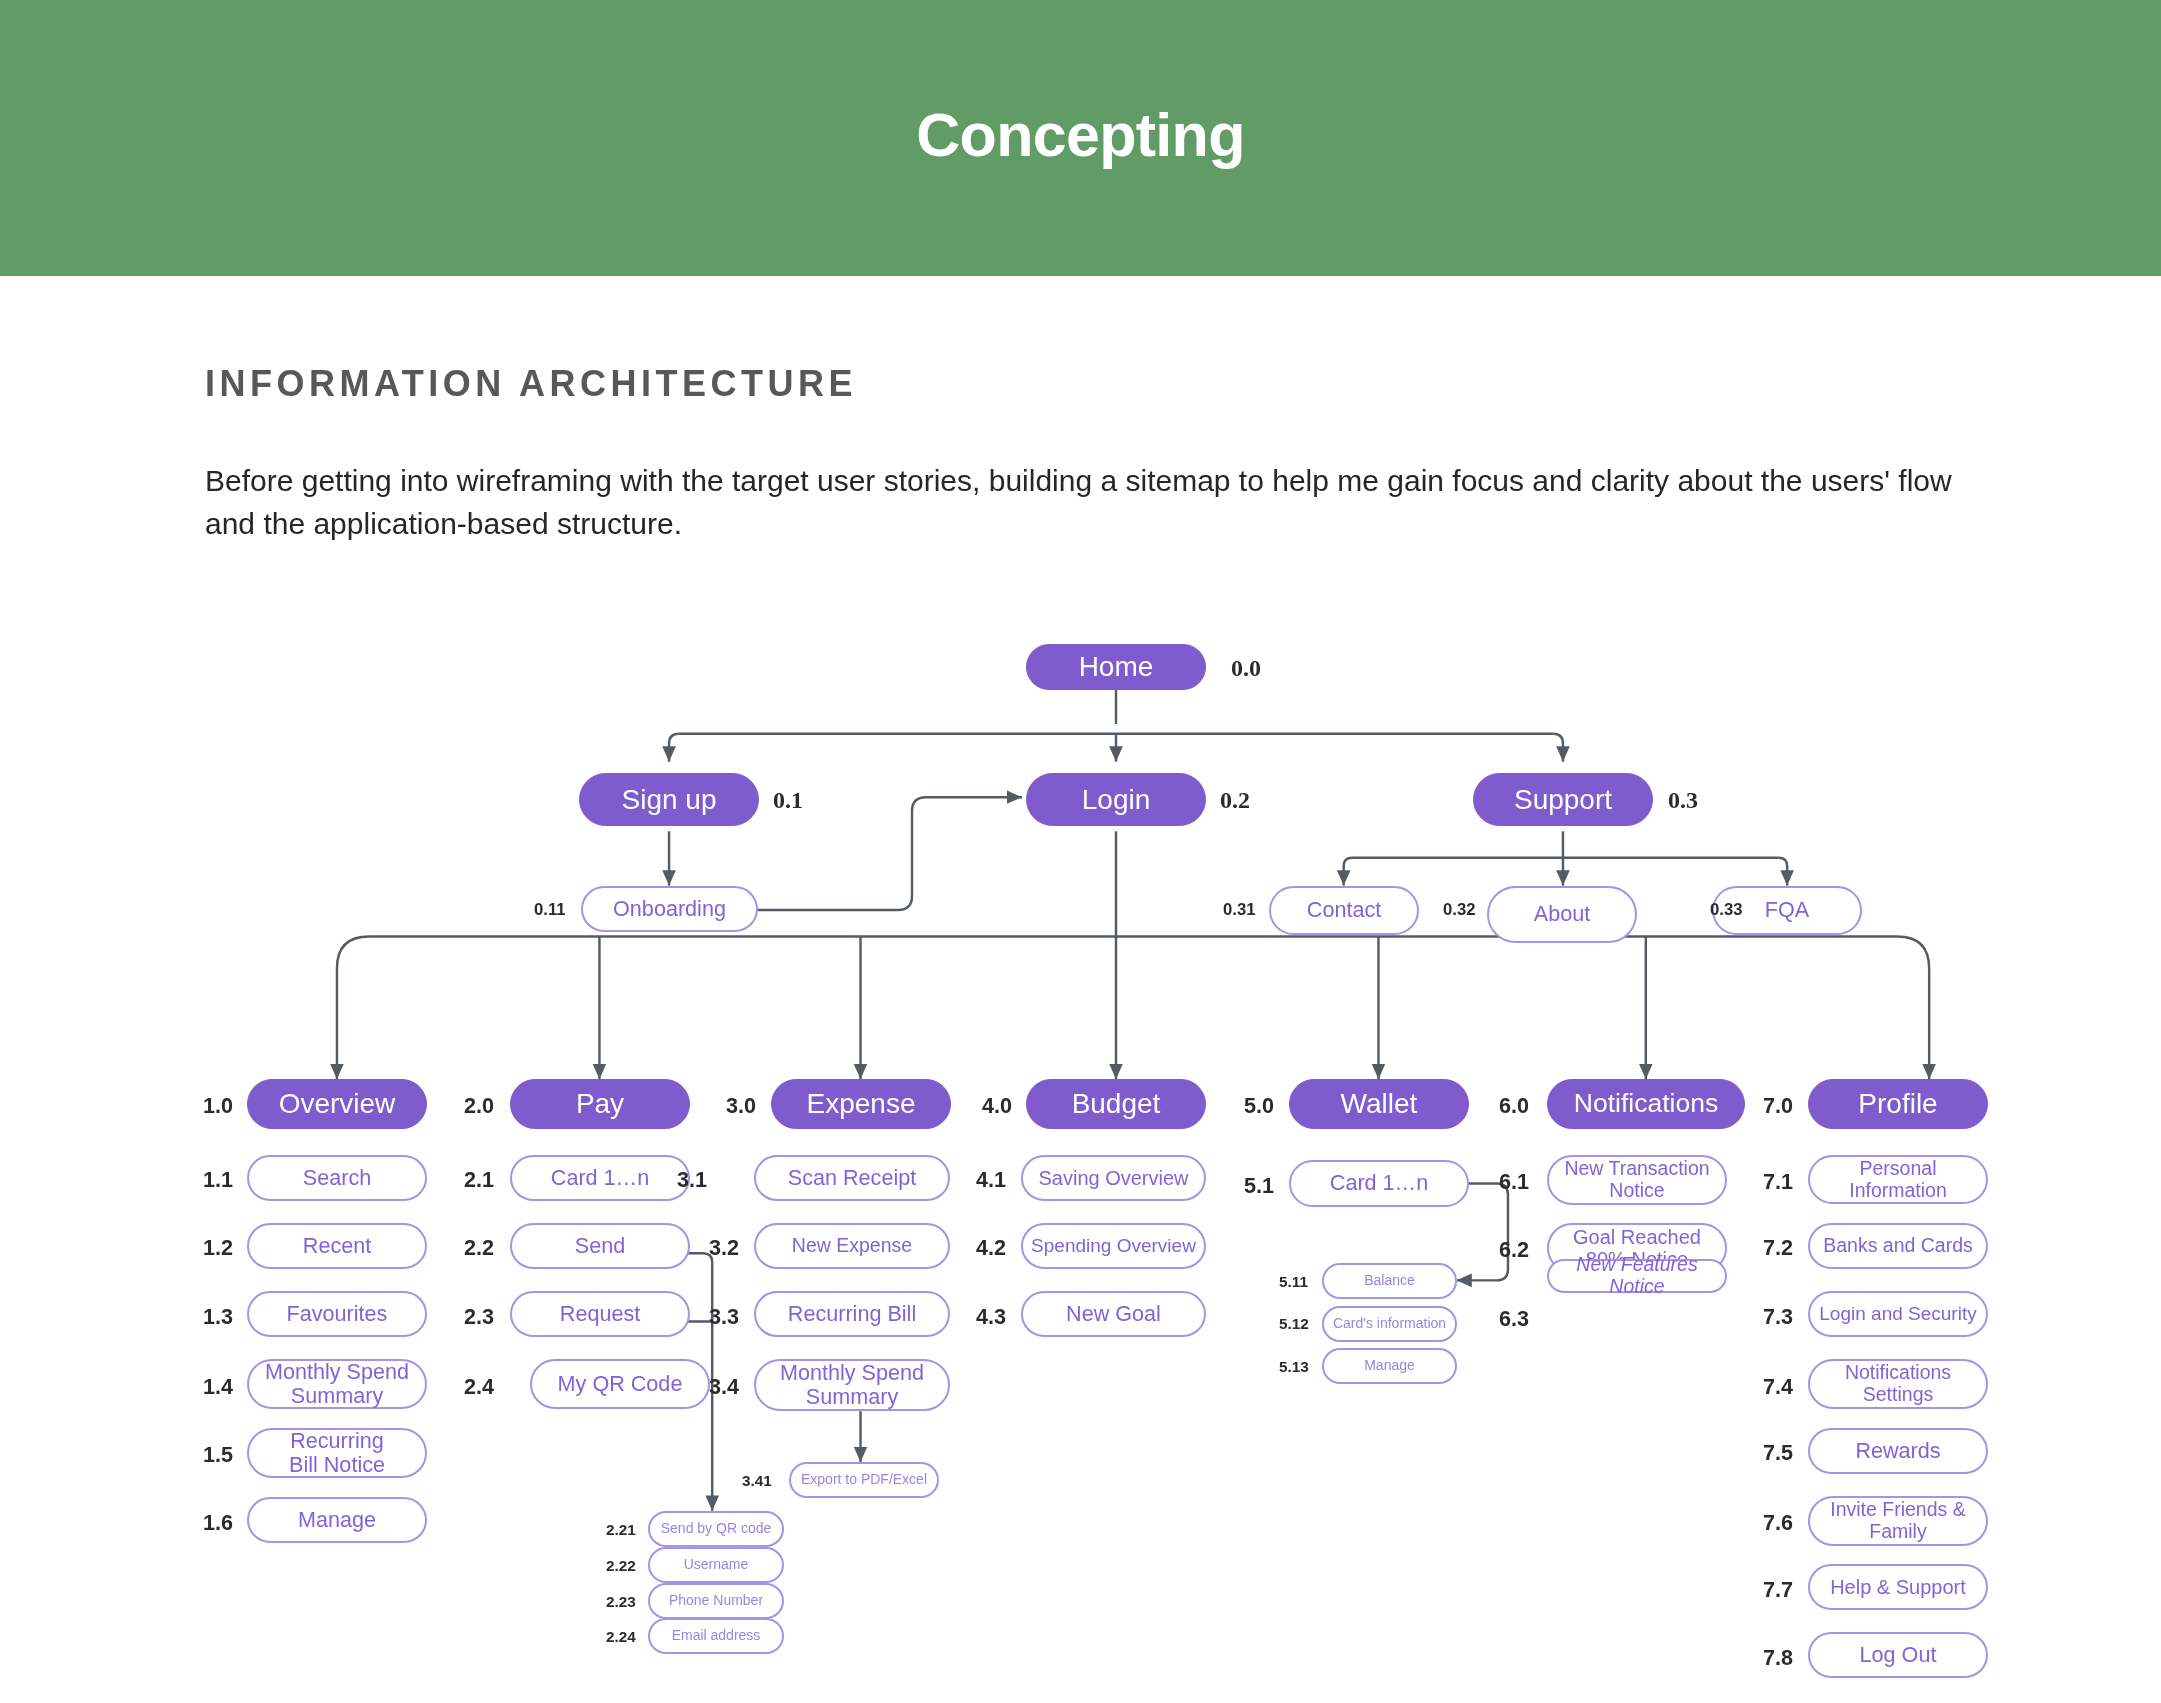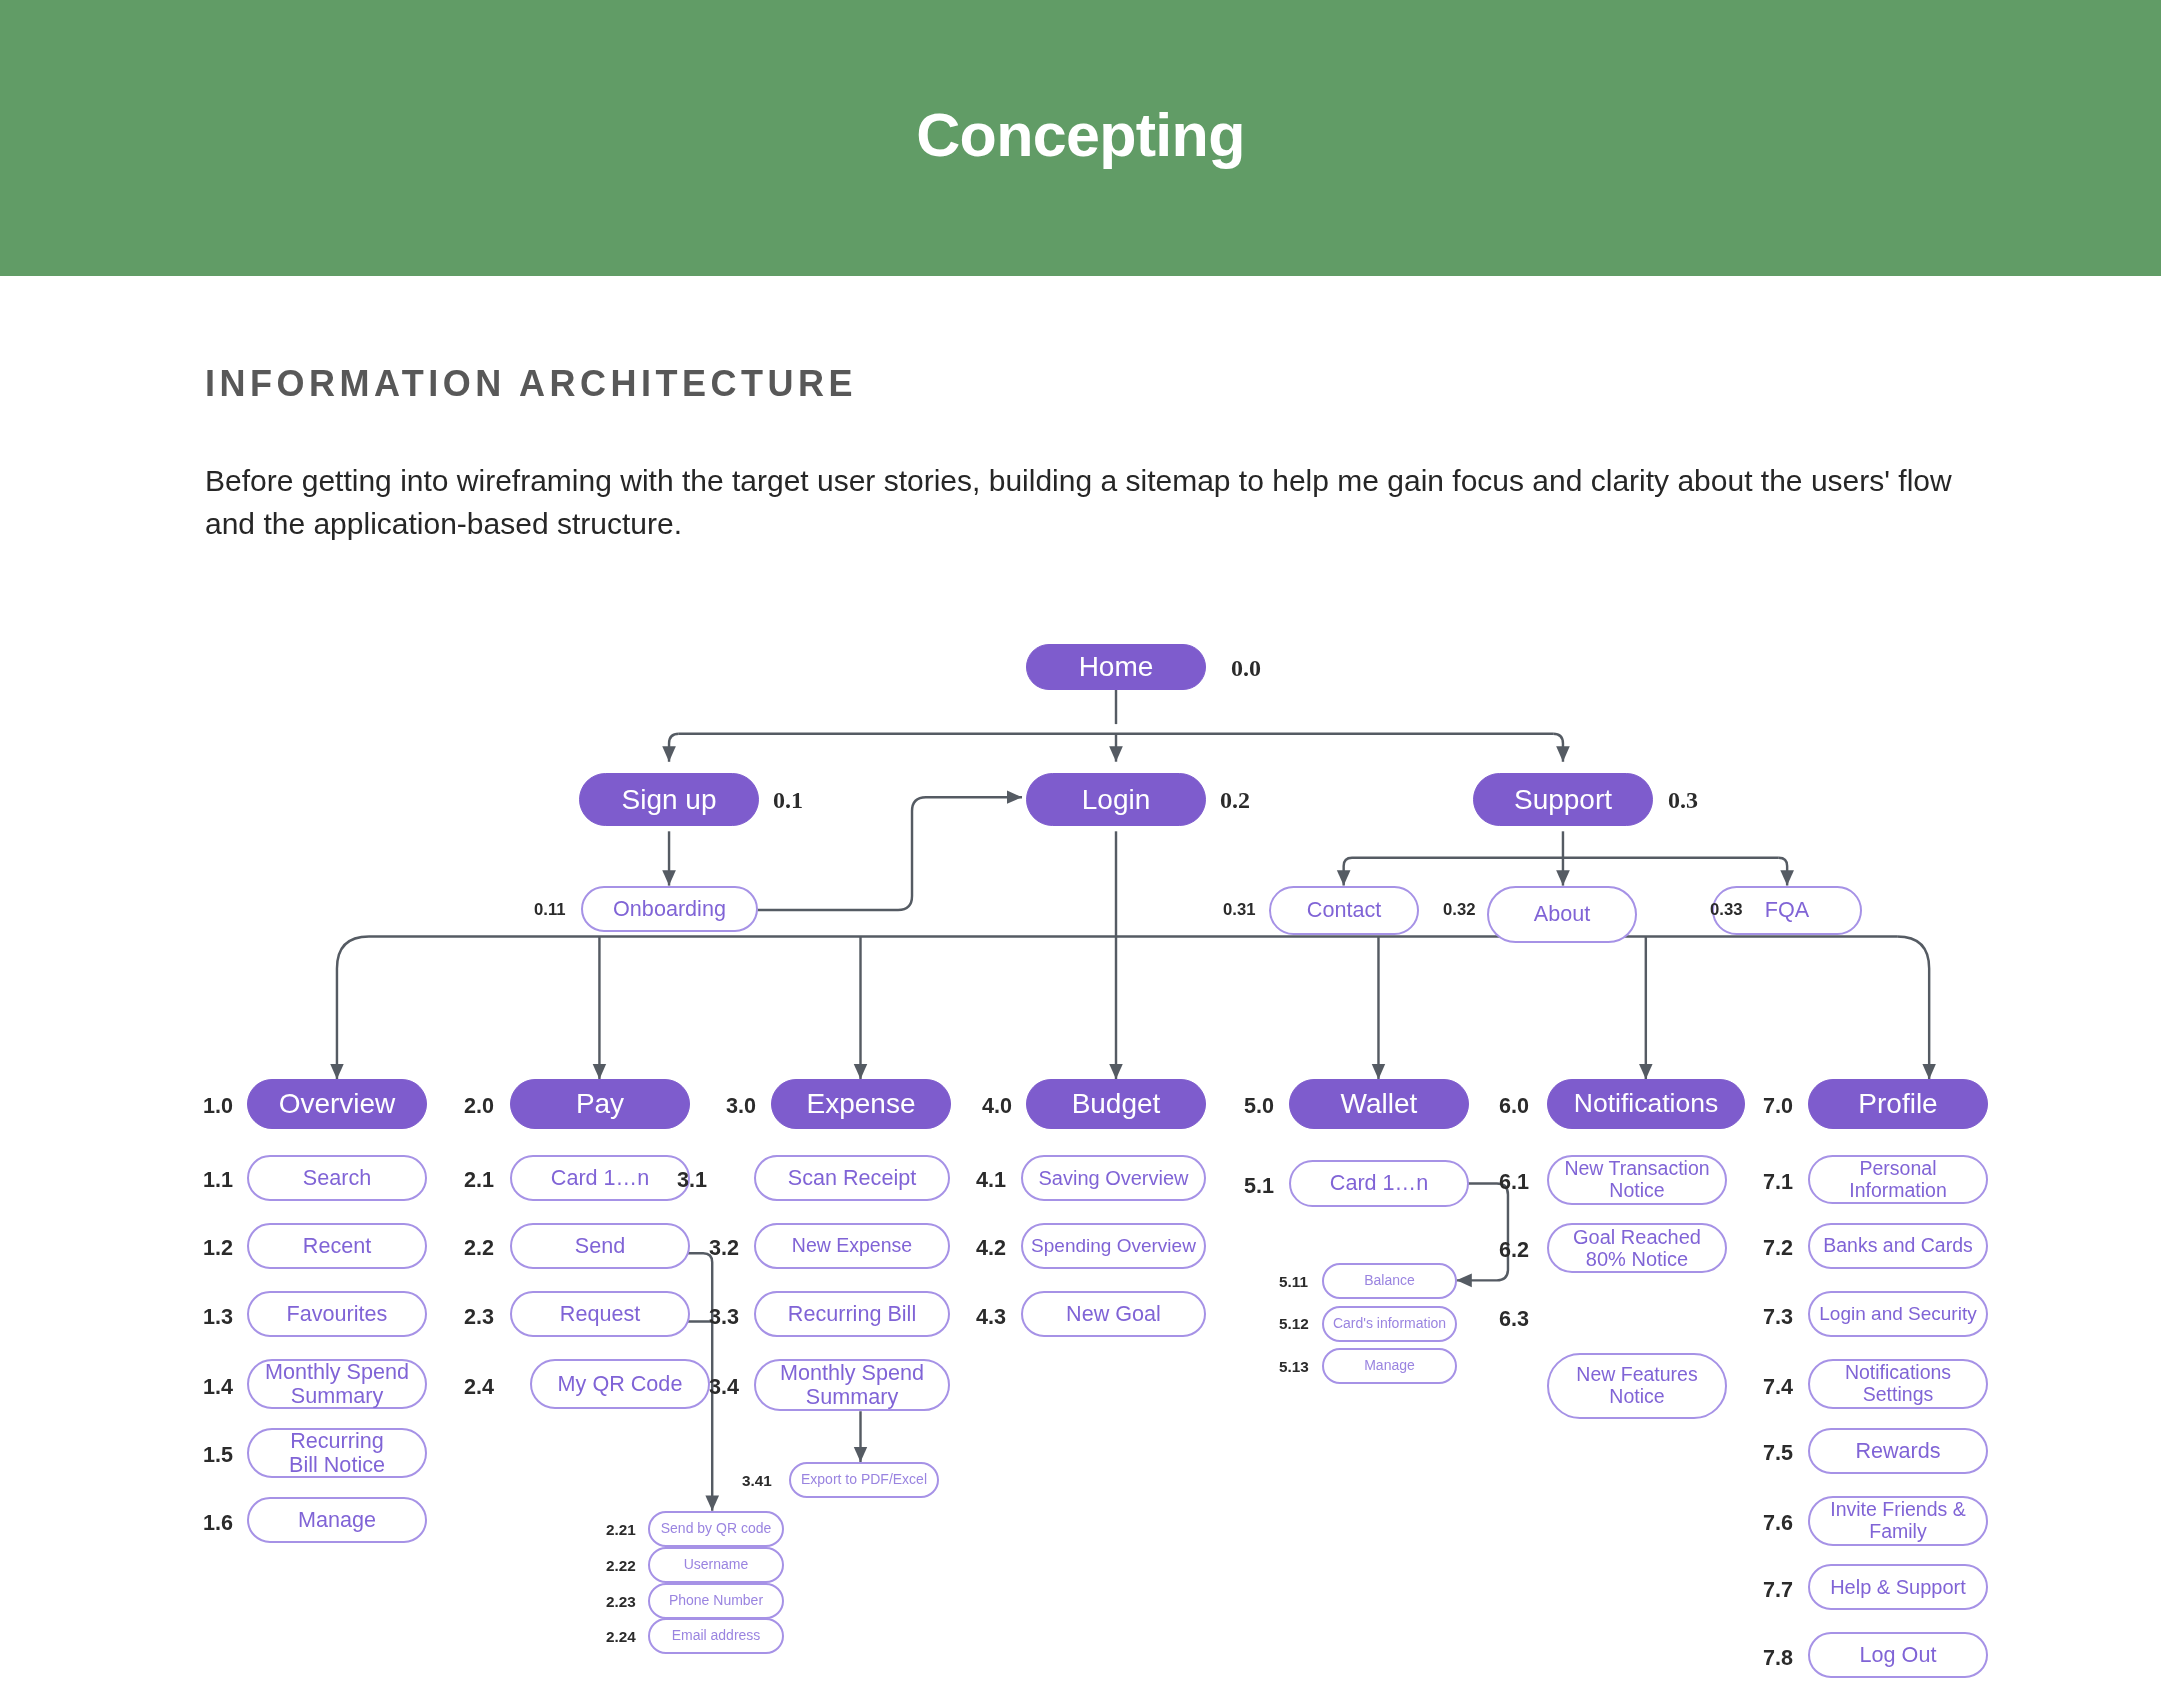--- a/index.html
+++ b/index.html
@@ -351,21 +351,21 @@
 Notice</span>
   </div>
   <div class="idx" style="left:1499px; top:1169px;">6.1</div>
 
   <div class="node secondary" style="left:1547px; top:1223px; width:180px; height:50px; font-size:20px;">
     <span>Goal Reached
 80% Notice</span>
   </div>
   <div class="idx" style="left:1499px; top:1237px;">6.2</div>
 
-  <div class="node secondary" style="left:1547px; top:1353px; width:180px; height:66px; font-size:19.5px;">
+  <div class="node secondary" style="left:1547px; top:1259px; width:180px; height:34px; font-size:19.5px;font-style:italic;">
     <span>New Features
 Notice</span>
   </div>
   <div class="idx" style="left:1499px; top:1306px;">6.3</div>
 
   <div class="node primary" style="left:1808px; top:1079px; width:180px; height:50px;">
     <span>Profile</span>
   </div>
   <div class="idx" style="left:1763px; top:1093px;">7.0</div>
 

